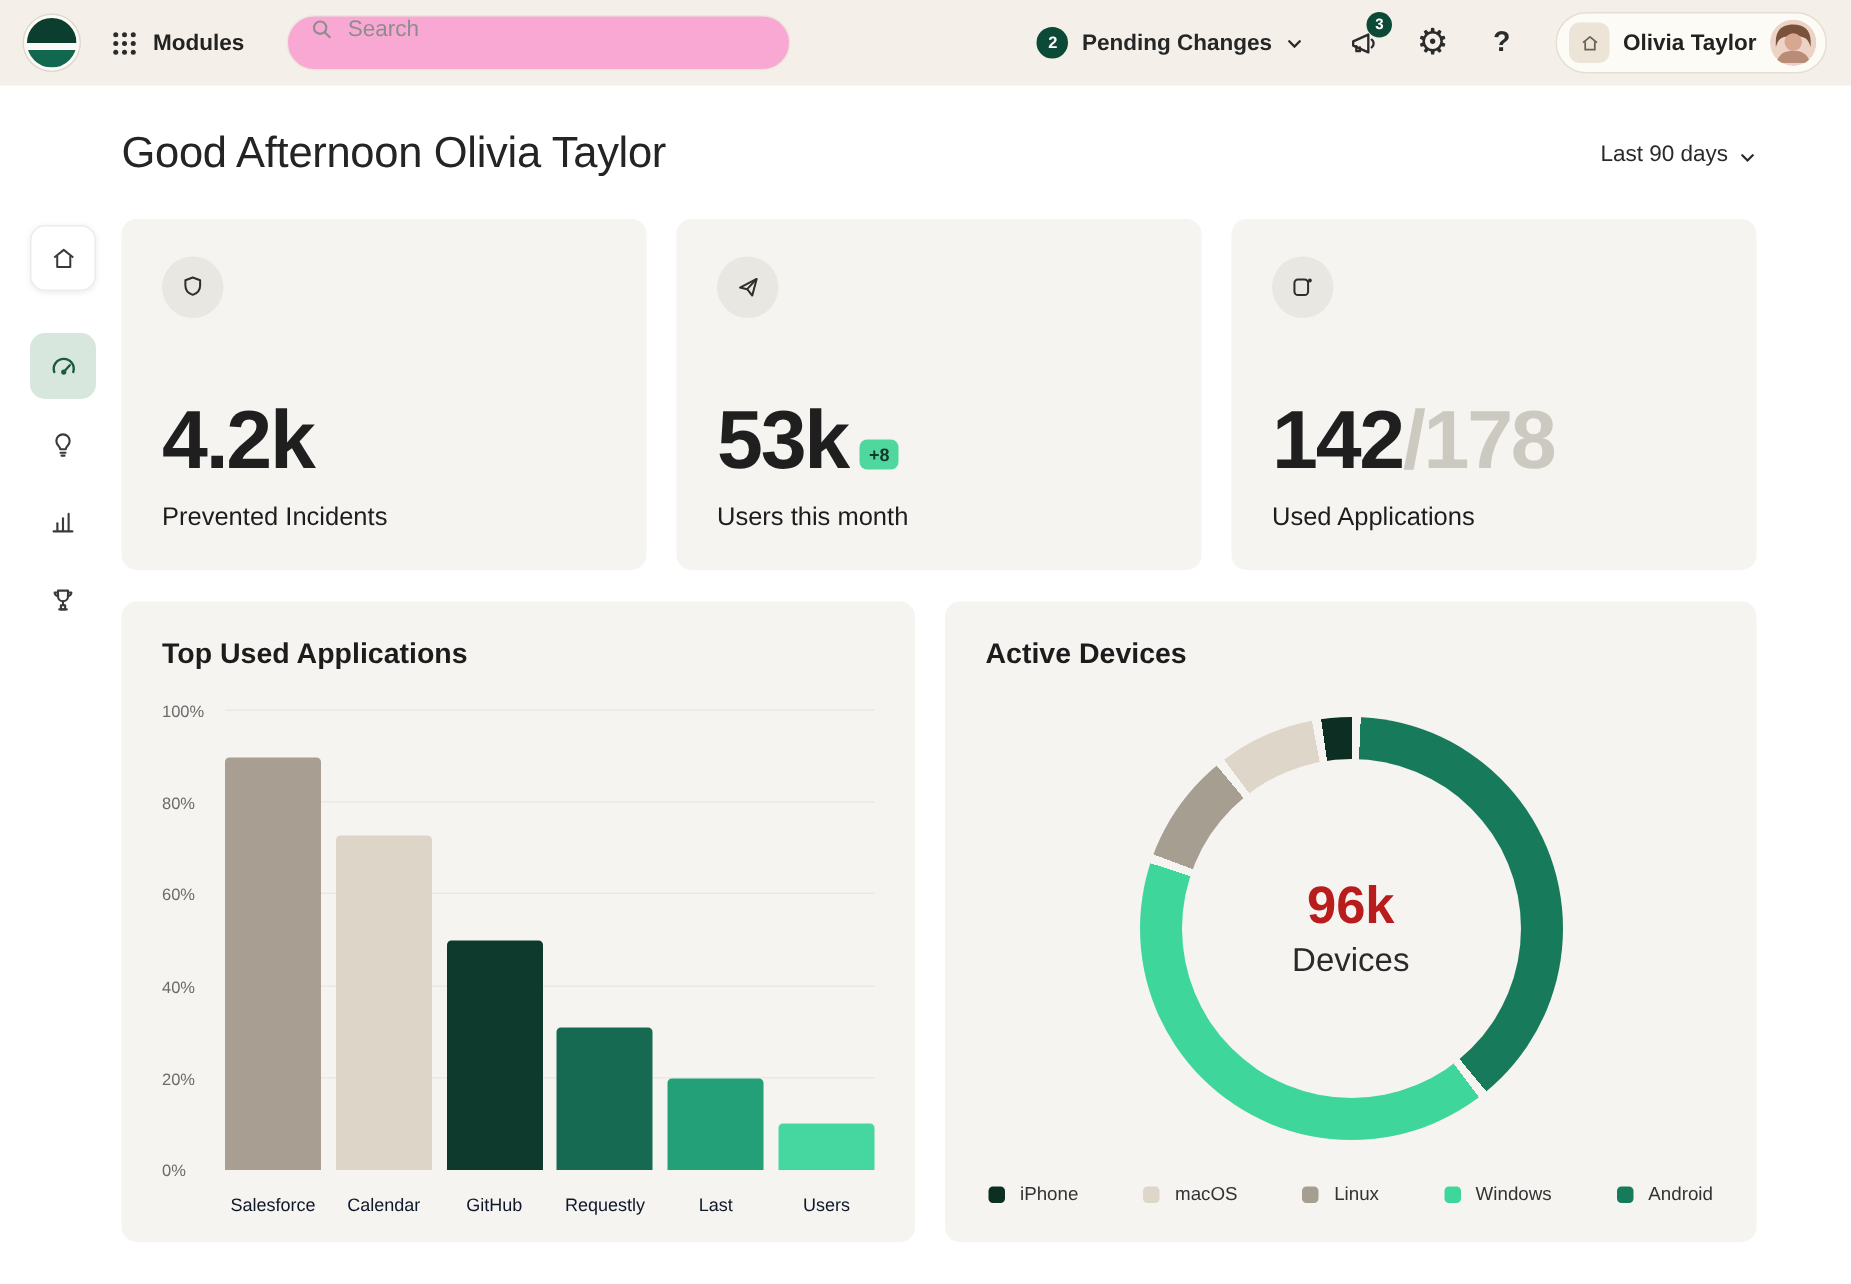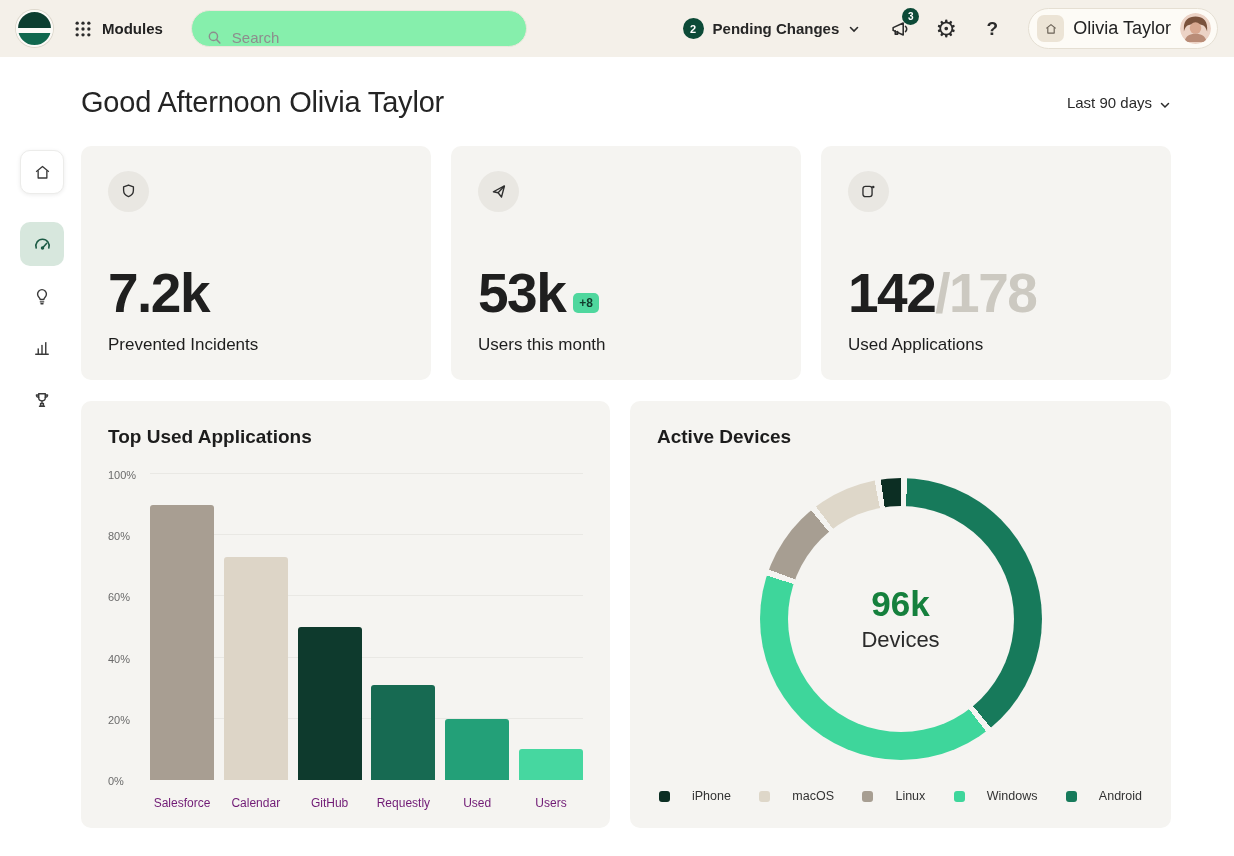--- a/index.html
+++ b/index.html
@@ -17,22 +17,22 @@
   }
   .logo {
     width:37px; height:37px; border-radius:50%;
     background:linear-gradient(180deg,#0c3e30 0 50%, #fbfaf7 50% 64%, #11684f 64% 100%);
     border:2px solid #fbfaf7; box-shadow:0 0 0 1px #ddd8cd;
     cursor:pointer; flex:none;
   }
   .modules { display:flex; align-items:center; gap:9px; margin-left:6px; cursor:pointer; }
   .modules-label { font-size:15px; font-weight:700; color:#222; }
   .search {
-    margin-left:14px; width:336px; height:37px; background:#86efac; border-radius:19px;
-    display:flex; align-items:flex-end; gap:9px; padding:0 14px; border:1px solid #ece7dc;
+    margin-left:14px; width:336px; height:37px; background:#f9a8d4; border-radius:19px;
+    display:flex; align-items:flex-start; gap:9px; padding:0 14px; border:1px solid #ece7dc;
   }
   .search input { border:none; outline:none; background:transparent; font-size:15px; color:#333; width:100%; }
   .search input::placeholder { color:#8d8d8d; }
   .spacer { flex:1; }
   .pending { display:flex; align-items:center; gap:9px; cursor:pointer; margin-right:10px; }
   .badge-circle {
     width:21px; height:21px; border-radius:50%; background:#0c4a37; color:#fff;
     font-size:11px; font-weight:700; display:flex; align-items:center; justify-content:center;
   }
   .pending-label { font-size:15px; font-weight:700; color:#262626; }
@@ -42,21 +42,21 @@
     background:#0c4a37; color:#fff; font-size:10px; font-weight:700;
     display:flex; align-items:center; justify-content:center; padding:0 3px;
   }
   .gear-glyph { font-size:24px; color:#2b2b2b; line-height:1; }
   .help-glyph { font-size:19px; font-weight:700; color:#2b2b2b; }
   .user-chip {
     display:flex; align-items:center; gap:9px; background:#fdfbf6; border:1px solid #e5dfd3;
     border-radius:21px; height:41px; padding:0 6px 0 8px; cursor:pointer; margin-left:6px;
   }
   .org-icon { width:27px; height:27px; border-radius:7px; background:#ece4d6; display:flex; align-items:center; justify-content:center; }
-  .user-name { font-size:18px; font-weight:400; color:#222; }
+  .user-name { font-size:15px; font-weight:700; color:#222; }
   .avatar { width:31px; height:31px; border-radius:50%; overflow:hidden; flex:none; }
 
   
   .sidebar { position:absolute; left:20px; top:150px; width:44px; display:flex; flex-direction:column; align-items:center; }
   .side-item { width:44px; height:44px; border-radius:10px; display:flex; align-items:center; justify-content:center; cursor:pointer; }
   .side-item.card { background:#fff; border:1px solid #ececea; box-shadow:0 1px 4px rgba(0,0,0,.08); }
   .side-item.active { background:#d7e7dd; margin-top:28px; }
   .side-item.plain { margin-top:8px; }
 
   
@@ -81,32 +81,32 @@
   .card-title { font-size:19px; font-weight:700; color:#1c1c1c; }
 
   .bar-area { display:flex; margin-top:26px; height:306px; }
   .y-axis { width:42px; position:relative; }
   .ytick { position:absolute; left:0; font-size:11px; color:#6b6b6b; }
   .plot { flex:1; position:relative; }
   .gridline { position:absolute; left:0; right:0; height:1px; background:#e9e8e4; }
   .bars { position:absolute; inset:0; display:flex; align-items:flex-end; justify-content:space-between; }
   .bar { width:64px; border-radius:3px 3px 0 0; }
   .x-labels { display:flex; justify-content:space-between; margin-left:42px; margin-top:16px; }
-  .x-label { width:64px; text-align:center; font-size:12px; color:#701a75; white-space:nowrap; }
+  .x-label { width:64px; text-align:center; font-size:12px; color:#0f172a; white-space:nowrap; }
 
   .donut-wrap { flex:1; display:flex; align-items:center; justify-content:center; }
   .donut { width:282px; height:282px; border-radius:50%; position:relative; }
   .donut-hole {
     position:absolute; inset:28px; background:#f5f4f1; border-radius:50%;
     display:flex; flex-direction:column; align-items:center; justify-content:center;
   }
-  .donut-value { font-size:35px; font-weight:700; color:#15803d; }
+  .donut-value { font-size:35px; font-weight:700; color:#b91c1c; }
   .donut-label { font-size:22px; color:#2a2a2a; margin-top:3px; }
   .legend { display:flex; justify-content:space-between; padding:0 2px; }
-  .legend-item { display:flex; align-items:center; gap:22px; }
+  .legend-item { display:flex; align-items:center; gap:10px; }
   .legend-swatch { width:11px; height:11px; border-radius:3px; }
   .legend-label { font-size:12.5px; color:#333; }
 
   svg { display:block; }
 </style>
 </head>
 <body>
 
 <header class="topbar">
   <div class="logo"></div>
@@ -254,21 +254,21 @@
   </div>
 
   <section class="stats-row">
     <div class="stat-card">
       <div class="stat-icon">
         <svg width="19" height="19" viewBox="0 0 24 24" fill="none" stroke="#2e2e2e" stroke-width="1.7" stroke-linejoin="round">
           <path d="M12 3.8l6.2 2.3v4.4c0 4-2.5 6.7-6.2 7.9-3.7-1.2-6.2-3.9-6.2-7.9V6.1z"></path>
         </svg>
       </div>
       <div class="stat-value-row">
-        <span class="stat-value">7.2k</span>
+        <span class="stat-value">4.2k</span>
       </div>
       <div class="stat-label">Prevented Incidents</div>
     </div>
 
     <div class="stat-card">
       <div class="stat-icon">
         <svg width="19" height="19" viewBox="0 0 24 24" fill="none" stroke="#2e2e2e" stroke-width="1.7" stroke-linejoin="round">
           <path d="M5.5 12.3 L19.5 5 L15.8 19 L11.5 13.6 Z"></path>
           <path d="M19.5 5 L11.5 13.6"></path>
         </svg>
@@ -322,21 +322,21 @@
               <div class="bar" style="height: 20%; background: rgb(35, 160, 120);"></div>
               <div class="bar" style="height: 10%; background: rgb(70, 215, 160);"></div>
             </div>
         </div>
       </div>
       <div class="x-labels">
           <div class="x-label">Salesforce</div>
           <div class="x-label">Calendar</div>
           <div class="x-label">GitHub</div>
           <div class="x-label">Requestly</div>
-          <div class="x-label">Used</div>
+          <div class="x-label">Last</div>
           <div class="x-label">Users</div>
         </div>
     </div>
 
     <div class="chart-card donut-card">
       <div class="card-title">Active Devices</div>
       <div class="donut-wrap">
         <div class="donut" style="background: conic-gradient(rgb(245, 244, 241) 0%, rgb(245, 244, 241) 0.7%, rgb(23, 122, 91) 0.7%, rgb(23, 122, 91) 39%, rgb(245, 244, 241) 39%, rgb(245, 244, 241) 39.7%, rgb(62, 214, 155) 39.7%, rgb(62, 214, 155) 80%, rgb(245, 244, 241) 80%, rgb(245, 244, 241) 80.7%, rgb(167, 158, 146) 80.7%, rgb(167, 158, 146) 89%, rgb(245, 244, 241) 89%, rgb(245, 244, 241) 89.7%, rgb(222, 215, 201) 89.7%, rgb(222, 215, 201) 97%, rgb(245, 244, 241) 97%, rgb(245, 244, 241) 97.7%, rgb(12, 46, 35) 97.7%, rgb(12, 46, 35) 100%);">
           <div class="donut-hole">
             <div class="donut-value">96k</div>

